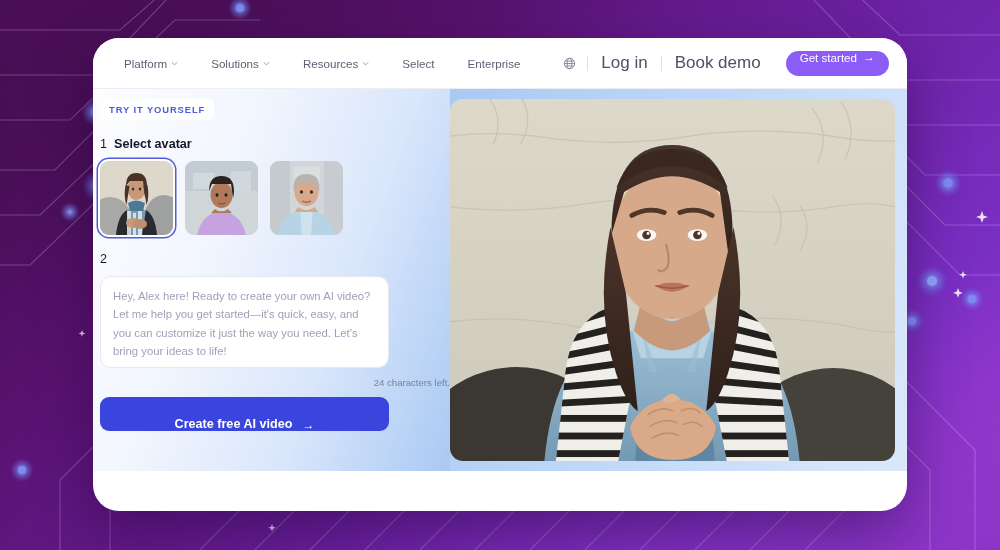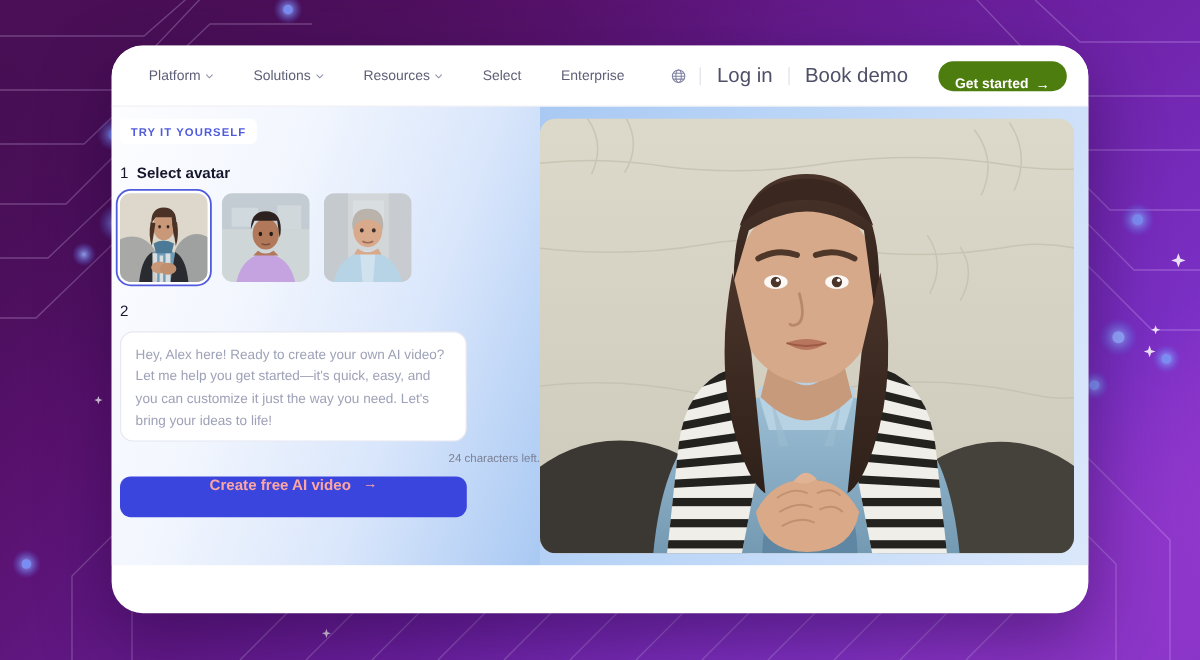--- a/index.html
+++ b/index.html
@@ -40,23 +40,23 @@
     font-size:11.6px; color:#5d5f76; display:flex; align-items:center; gap:4px;
     cursor:pointer; white-space:nowrap;
   }
   .chev{ width:7px; height:7px; flex:0 0 auto; }
 
   .nav-right{ margin-left:auto; display:flex; align-items:center; gap:0; }
   .globe{ width:13px; height:13px; margin-right:11px; }
   .vdiv{ width:1px; height:15px; background:#dfe0ea; }
   .nav-act{ font-size:17px; color:#4e5068; padding:0 13px; cursor:pointer; white-space:nowrap; }
   #get-started{
-    margin-left:12px; background:#4d7c0f; color:#fff; font-size:11.6px; font-weight:700;
+    margin-left:12px; background:#8b5cf6; color:#fff; font-size:11.6px; font-weight:400;
     border:none; border-radius:17px; height:25px; padding:0 14px;
-    display:flex; align-items:flex-end; gap:6px; cursor:pointer; white-space:nowrap;
+    display:flex; align-items:flex-start; gap:6px; cursor:pointer; white-space:nowrap;
   }
   .arr{ font-size:12px; line-height:1; }
 
   
   #hero{ display:flex; height:382px; }
 
   #left{
     width:357px; flex:0 0 357px; position:relative;
     background:linear-gradient(110deg,#fdfdff 0%, #f2f6fe 34%, #d9e6fb 66%, #a9c9f3 100%);
     padding:10px 0 0 7px;
@@ -83,23 +83,23 @@
   .avatar.sel{ box-shadow:0 0 0 2px #fff, 0 0 0 3.5px #4f5bdc; }
   .avatar svg{ display:block; width:100%; height:100%; }
 
   #script-box{
     margin-top:10px; width:289px; height:92px; background:#fff;
     border:1px solid #e6e8f2; border-radius:11px; padding:10px 12px;
     font-size:11.3px; line-height:1.62; color:#9ea2b8; cursor:text; overflow:hidden;
   }
   #char-left{ margin-top:9px; font-size:9.6px; color:#7d8195;text-align:right; }
   #cta{
-    margin-top:9px; width:289px; height:34px; background:#3a45dd; color:#fca5a5;
+    margin-top:9px; width:289px; height:34px; background:#3a45dd; color:#ffffff;
     border:none; border-radius:9px; font-size:12.6px; font-weight:700;
-    display:flex; align-items:flex-start; justify-content:center; gap:10px; cursor:pointer;
+    display:flex; align-items:flex-end; justify-content:center; gap:10px; cursor:pointer;
   }
 
   
   #right{
     flex:1; position:relative;
     background:linear-gradient(110deg,#a9c9f3 0%, #bcd6f7 40%, #dbe8fb 100%);
     padding:10px 12px 10px 0;
   }
   #video{
     width:100%; height:100%; border-radius:13px; overflow:hidden; position:relative;

